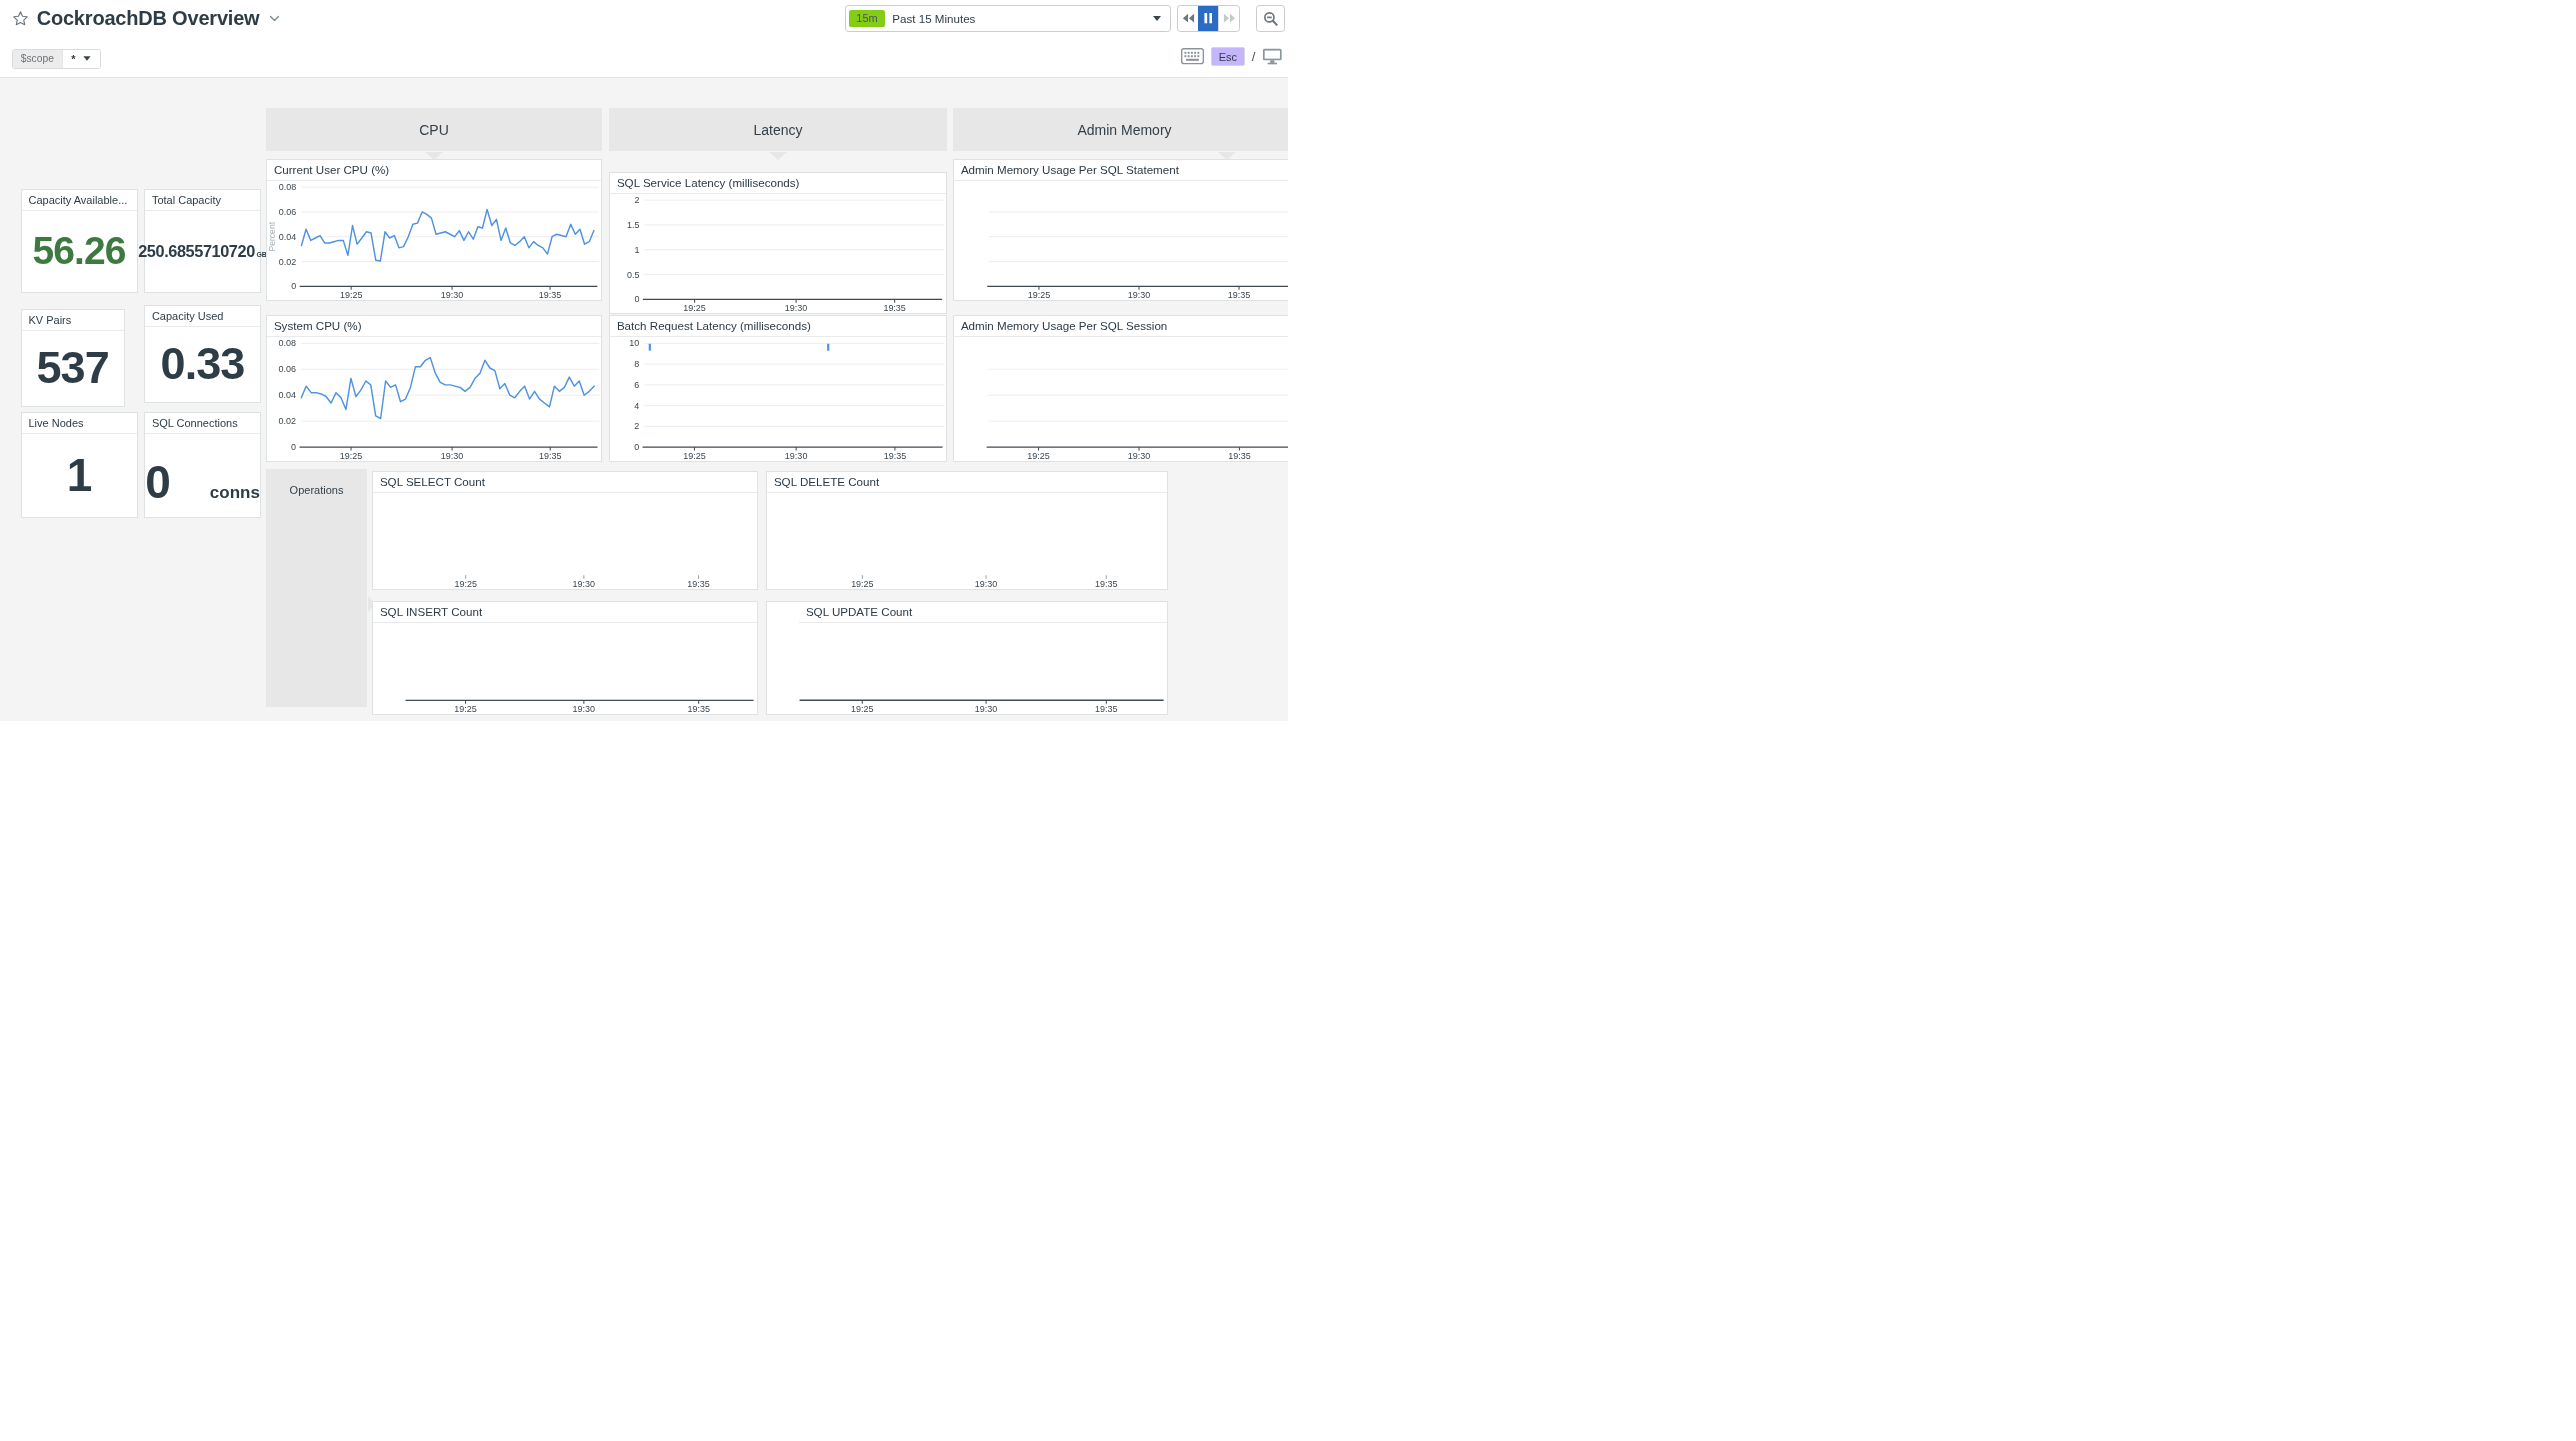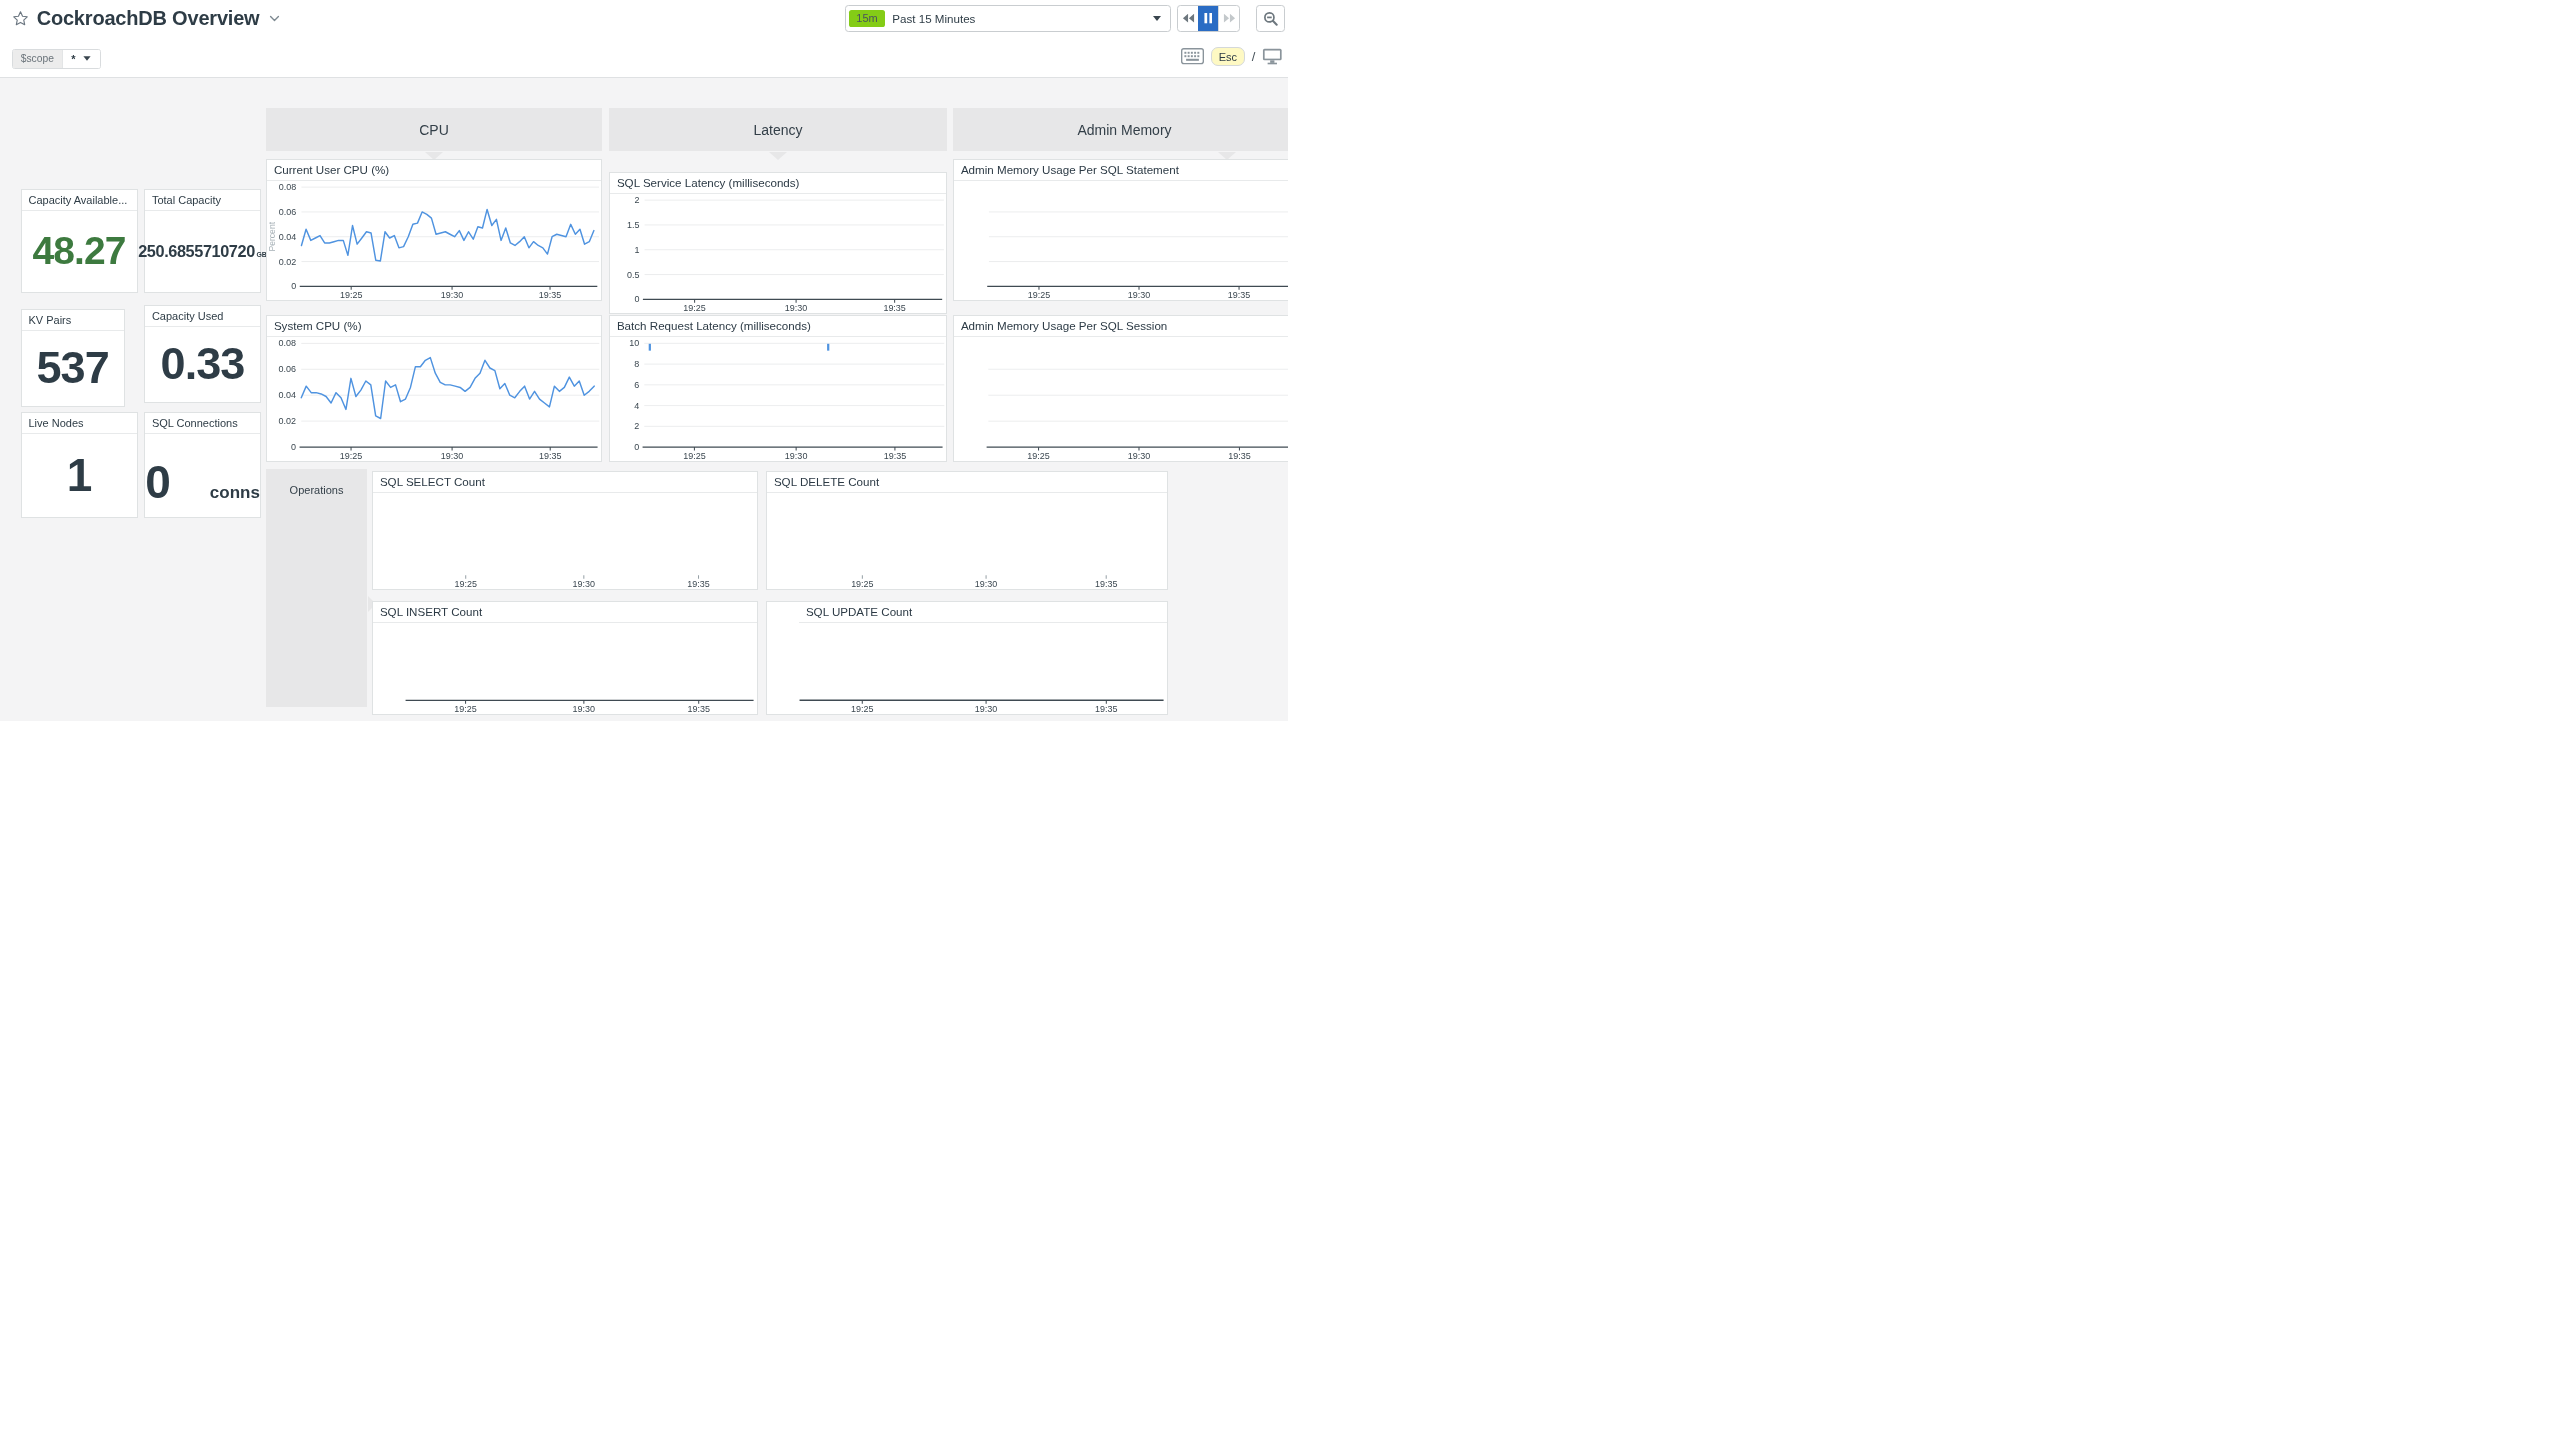--- a/index.html
+++ b/index.html
@@ -34,21 +34,21 @@
     border:0.9px solid #c9cdd0; border-radius:3.4px; background:#fff;
     display:flex; align-items:center; justify-content:center; cursor:pointer; }
 
   
   .subbar { position:absolute; left:0; top:41px; width:1288px; height:37px; background:#fff; border-bottom:0.9px solid #dfe1e3; }
   .scope-ctl { position:absolute; left:12px; top:7.7px; height:20px; display:flex; border:0.9px solid #d9dcde; border-radius:2.6px; overflow:hidden; cursor:pointer; }
   .scope-key { background:#ececec; color:#6a737a; font-size:10.3px; padding:3.4px 7.7px; }
   .scope-val { background:#fff; color:#2e3c46; font-size:11px; font-weight:700; padding:2.6px 8.6px; display:flex; align-items:center; gap:7.7px; border-left:0.9px solid #e3e5e6; }
   .scope-val .caret-down { transform:scale(0.9); }
   .subbar-right { position:absolute; right:5.1px; top:6px; display:flex; align-items:center; gap:6.9px; }
-  .esc-badge { border:0.9px solid #d4d8da; border-radius:7px; background:#fef9c3; font-size:11px; color:#2e3c46; padding:2.6px 6.9px; }
+  .esc-badge { border:0.9px solid #d4d8da; border-radius:2px; background:#c4b5fd; font-size:11px; color:#2e3c46; padding:2.6px 6.9px; }
   .slash { font-size:13px; color:#47525a; }
 
   
   .dashboard { position:absolute; left:0; top:78px; width:1288px; height:643px; background:#f4f4f5; overflow:hidden; }
   .panel { position:absolute; background:#fff; border:0.9px solid #dfe2e3; }
   .panel-title { height:20.6px; line-height:20px; padding-left:6.9px; font-size:11px; color:#2e3c46; border-bottom:0.9px solid #e8eaeb; white-space:nowrap; overflow:hidden; }
   .stat-body { position:absolute; left:0; right:0; top:20.6px; bottom:0; display:flex; align-items:center; justify-content:center; }
   .stat-num { font-weight:700; color:#2e3c46; letter-spacing:-0.9px; }
   .stat-num.green { color:#3d7a3f; }
   .stat-unit { font-weight:700; color:#2e3c46; margin-left:1.7px; }
@@ -147,21 +147,21 @@
     </svg>
   </div>
 </div>
 
 <div class="dashboard">
 
 
   <div class="panel" style="left:20.6px; top:111px; width:117px; height:104px;">
     <div class="panel-title">Capacity Available...</div>
     <div class="stat-body">
-        <span class="stat-num green" style="font-size:39px;">48.27</span>
+        <span class="stat-num green" style="font-size:39px;">56.26</span>
       </div>
   </div>
   <div class="panel" style="left:144px; top:111px; width:117px; height:104px;">
     <div class="panel-title">Total Capacity</div>
     <div class="stat-body">
       <span class="stat-num" style="font-size:16.3px; letter-spacing:-0.4px;">250.6855710720</span>
       <span class="stat-unit" style="font-size:6.9px; align-self:center; margin-top:6.9px;">GB</span>
     </div>
   </div>
   <div class="panel" style="left:20.6px; top:231px; width:104px; height:98px;">

